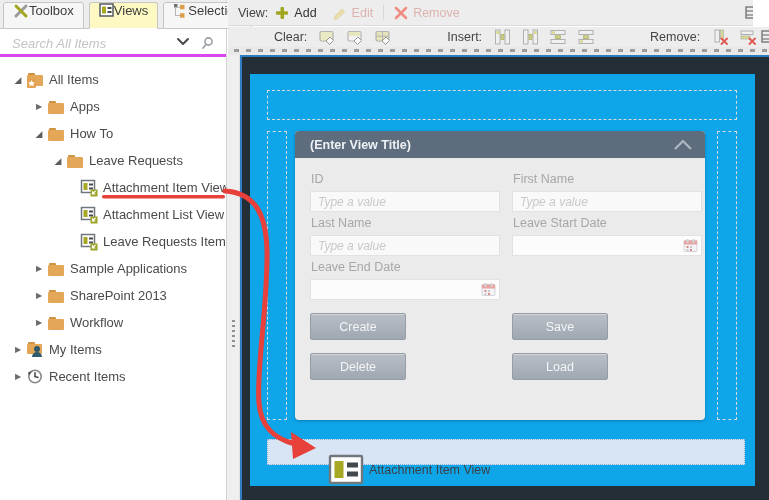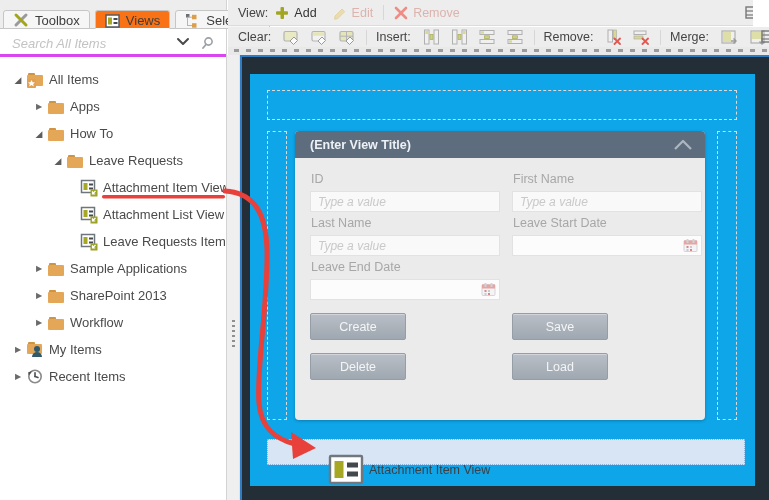--- a/index.html
+++ b/index.html
@@ -3,23 +3,23 @@
 <meta charset="utf-8">
 <style>
   * { box-sizing: border-box; margin: 0; padding: 0; }
   html,body { width:769px; height:500px; overflow:hidden; }
   body { font-family:"Liberation Sans", sans-serif; background:#fff; position:relative; }
   #app { position:relative; width:769px; height:500px; }
 
   
   .sidebar { position:absolute; left:0; top:0; width:227px; height:500px; background:#fff; border-right:1px solid #d3d3d3; }
   .tabs-row { height:29px; background:#ededed; border-bottom:1px solid #c6c6c6; display:flex; align-items:flex-end; padding:2px 0 0 3px; gap:5px; }
-  .tab { height:19px; display:flex; align-items:flex-end; gap:6px; padding:0 9px; font-size:13px; color:#3d3d3d;
+  .tab { height:27px; display:flex; align-items:flex-start; padding:0 9px; font-size:13px; color:#3d3d3d;
          border:1px solid #c6c6c6; border-radius:3px 3px 0 0; background:#f6f6f6; margin-bottom:-1px; cursor:default; }
-  .tab.active { background:#f97316; border-bottom-color:#fff; }
+  .tab.active { background:#fef9c3; border-bottom-color:#fff; }
   .search-row { height:28px; position:relative; border-bottom:3px solid #d946ef; background:#fff; }
   .search-row input { position:absolute; left:12px; top:4px; width:140px; height:20px; border:none; outline:none; font-size:13px; color:#555; background:transparent; }
   .search-row input::placeholder { color:#c3c3c3; font-style:italic; }
   .search-chevron { position:absolute; right:36px; top:8px; }
   .search-mag { position:absolute; right:12px; top:7px; }
 
   .tree { position:absolute; left:0; top:66px; right:1px; }
   .tree-row { height:27px; display:flex; align-items:center; font-size:13px; color:#4a4a4a; cursor:default; }
   .tw { width:16px; text-align:center; flex:0 0 16px; }
   .tw.col { font-size:8px; color:#6a6a6a; }
@@ -29,21 +29,21 @@
   .lvl0 { padding-left:10px; } .lvl1 { padding-left:31px; } .lvl2 { padding-left:50px; } .lvl3 { padding-left:80px; }
 
   
   .tb1 { position:absolute; left:228px; top:0; right:16px; height:26px; background:#ededed; border-bottom:1px solid #dcdcdc;
          display:flex; align-items:center; padding-left:10px; gap:7px; font-size:12.5px; color:#444; overflow:hidden; }
   .tb2 { position:absolute; left:228px; top:27px; right:0; height:20px; background:#ededed;
          display:flex; align-items:center; padding-left:10px; gap:6px; font-size:12.5px; color:#444; overflow:hidden; }
   .tb-btn { display:flex; align-items:center; gap:5px; color:#333; }
   .tb-btn.disabled { color:#dcb3ad; }
   .tb-sep { width:1px; height:15px; background:#d7d7d7; margin:0 3px; }
-  .tb-group { display:flex; align-items:center; gap:10px; }
+  .tb-group { display:flex; align-items:center; gap:10px;margin-left:36px; }
   .tb-group .glabel { margin-right:2px; }
   .edge-clip { position:absolute; right:0; width:8px; height:14px; overflow:hidden; }
 
   .strip { position:absolute; left:228px; top:47px; right:0; height:8px; background:#e9e9e9; }
   .strip::after { content:""; position:absolute; left:6px; right:2px; top:2px; height:3px;
     background:repeating-linear-gradient(90deg,#9b9b9b 0 5px,transparent 5px 12px); }
 
   .v-splitter { position:absolute; left:227px; top:55px; width:13px; bottom:0; background:#efefef; border-right:1px solid #e2e2e2; }
   .v-splitter::after { content:""; position:absolute; left:5px; top:262px; width:3px; height:30px;
     background:repeating-linear-gradient(0deg,#8f8f8f 0 2px,transparent 2px 5px); }

